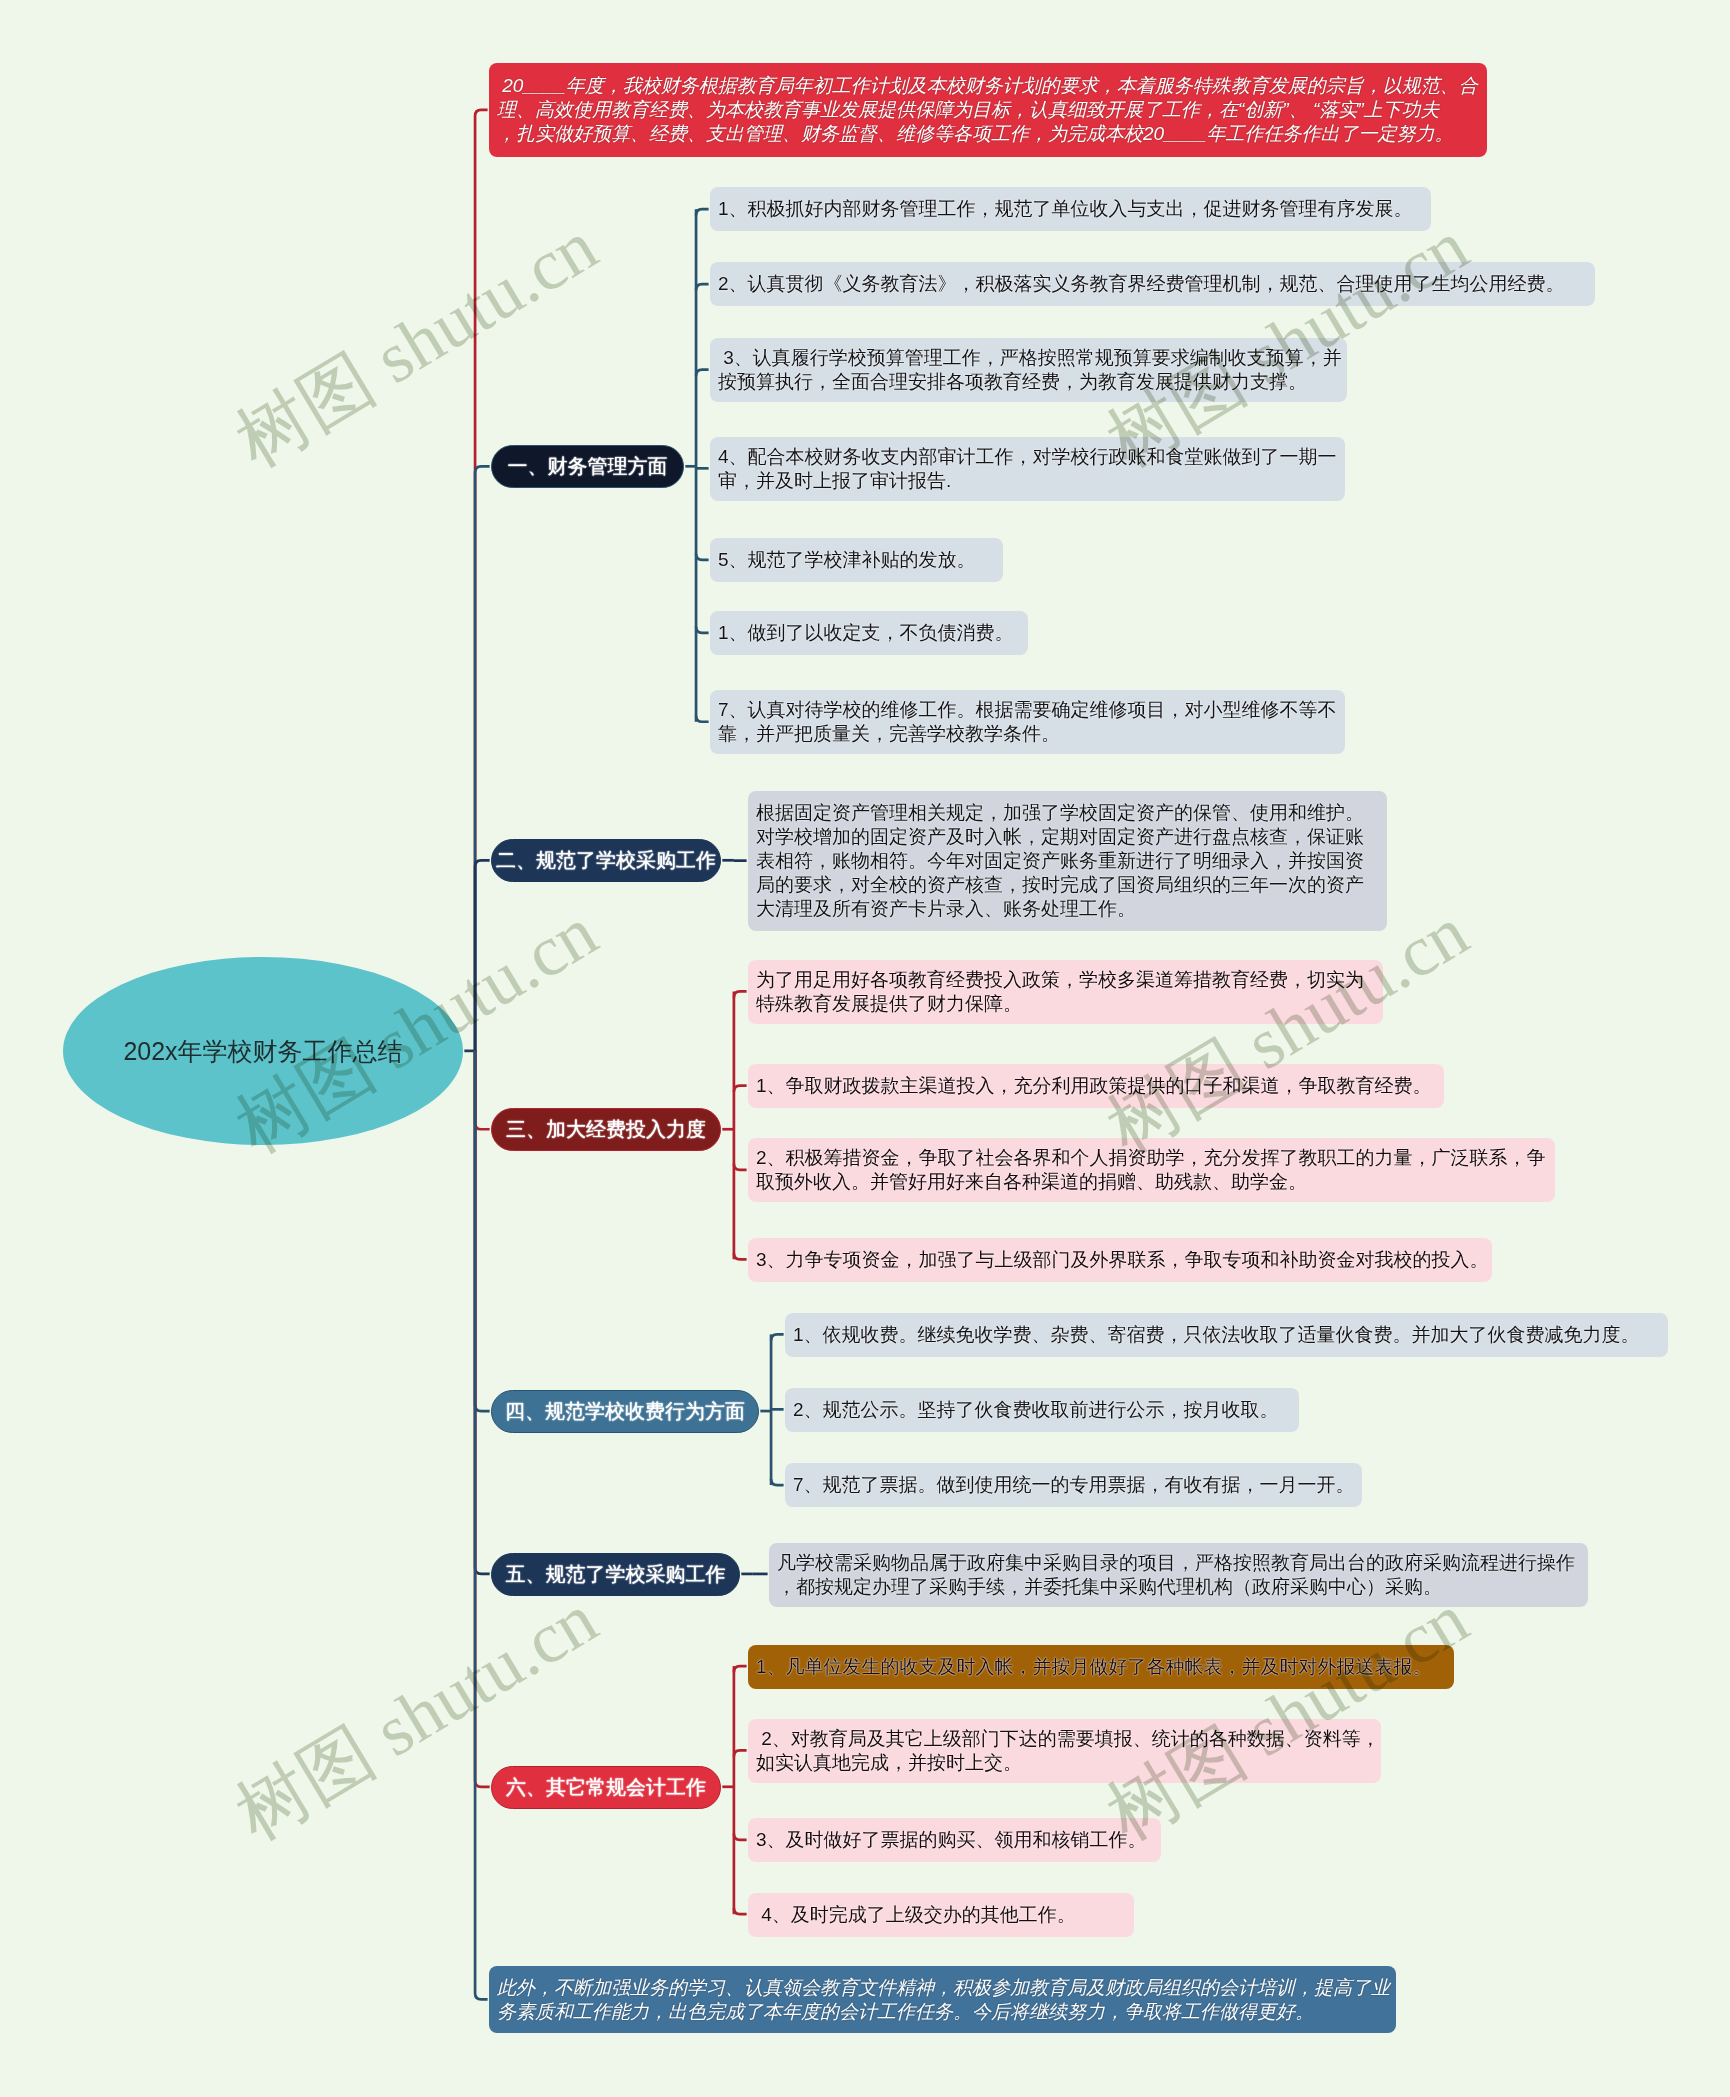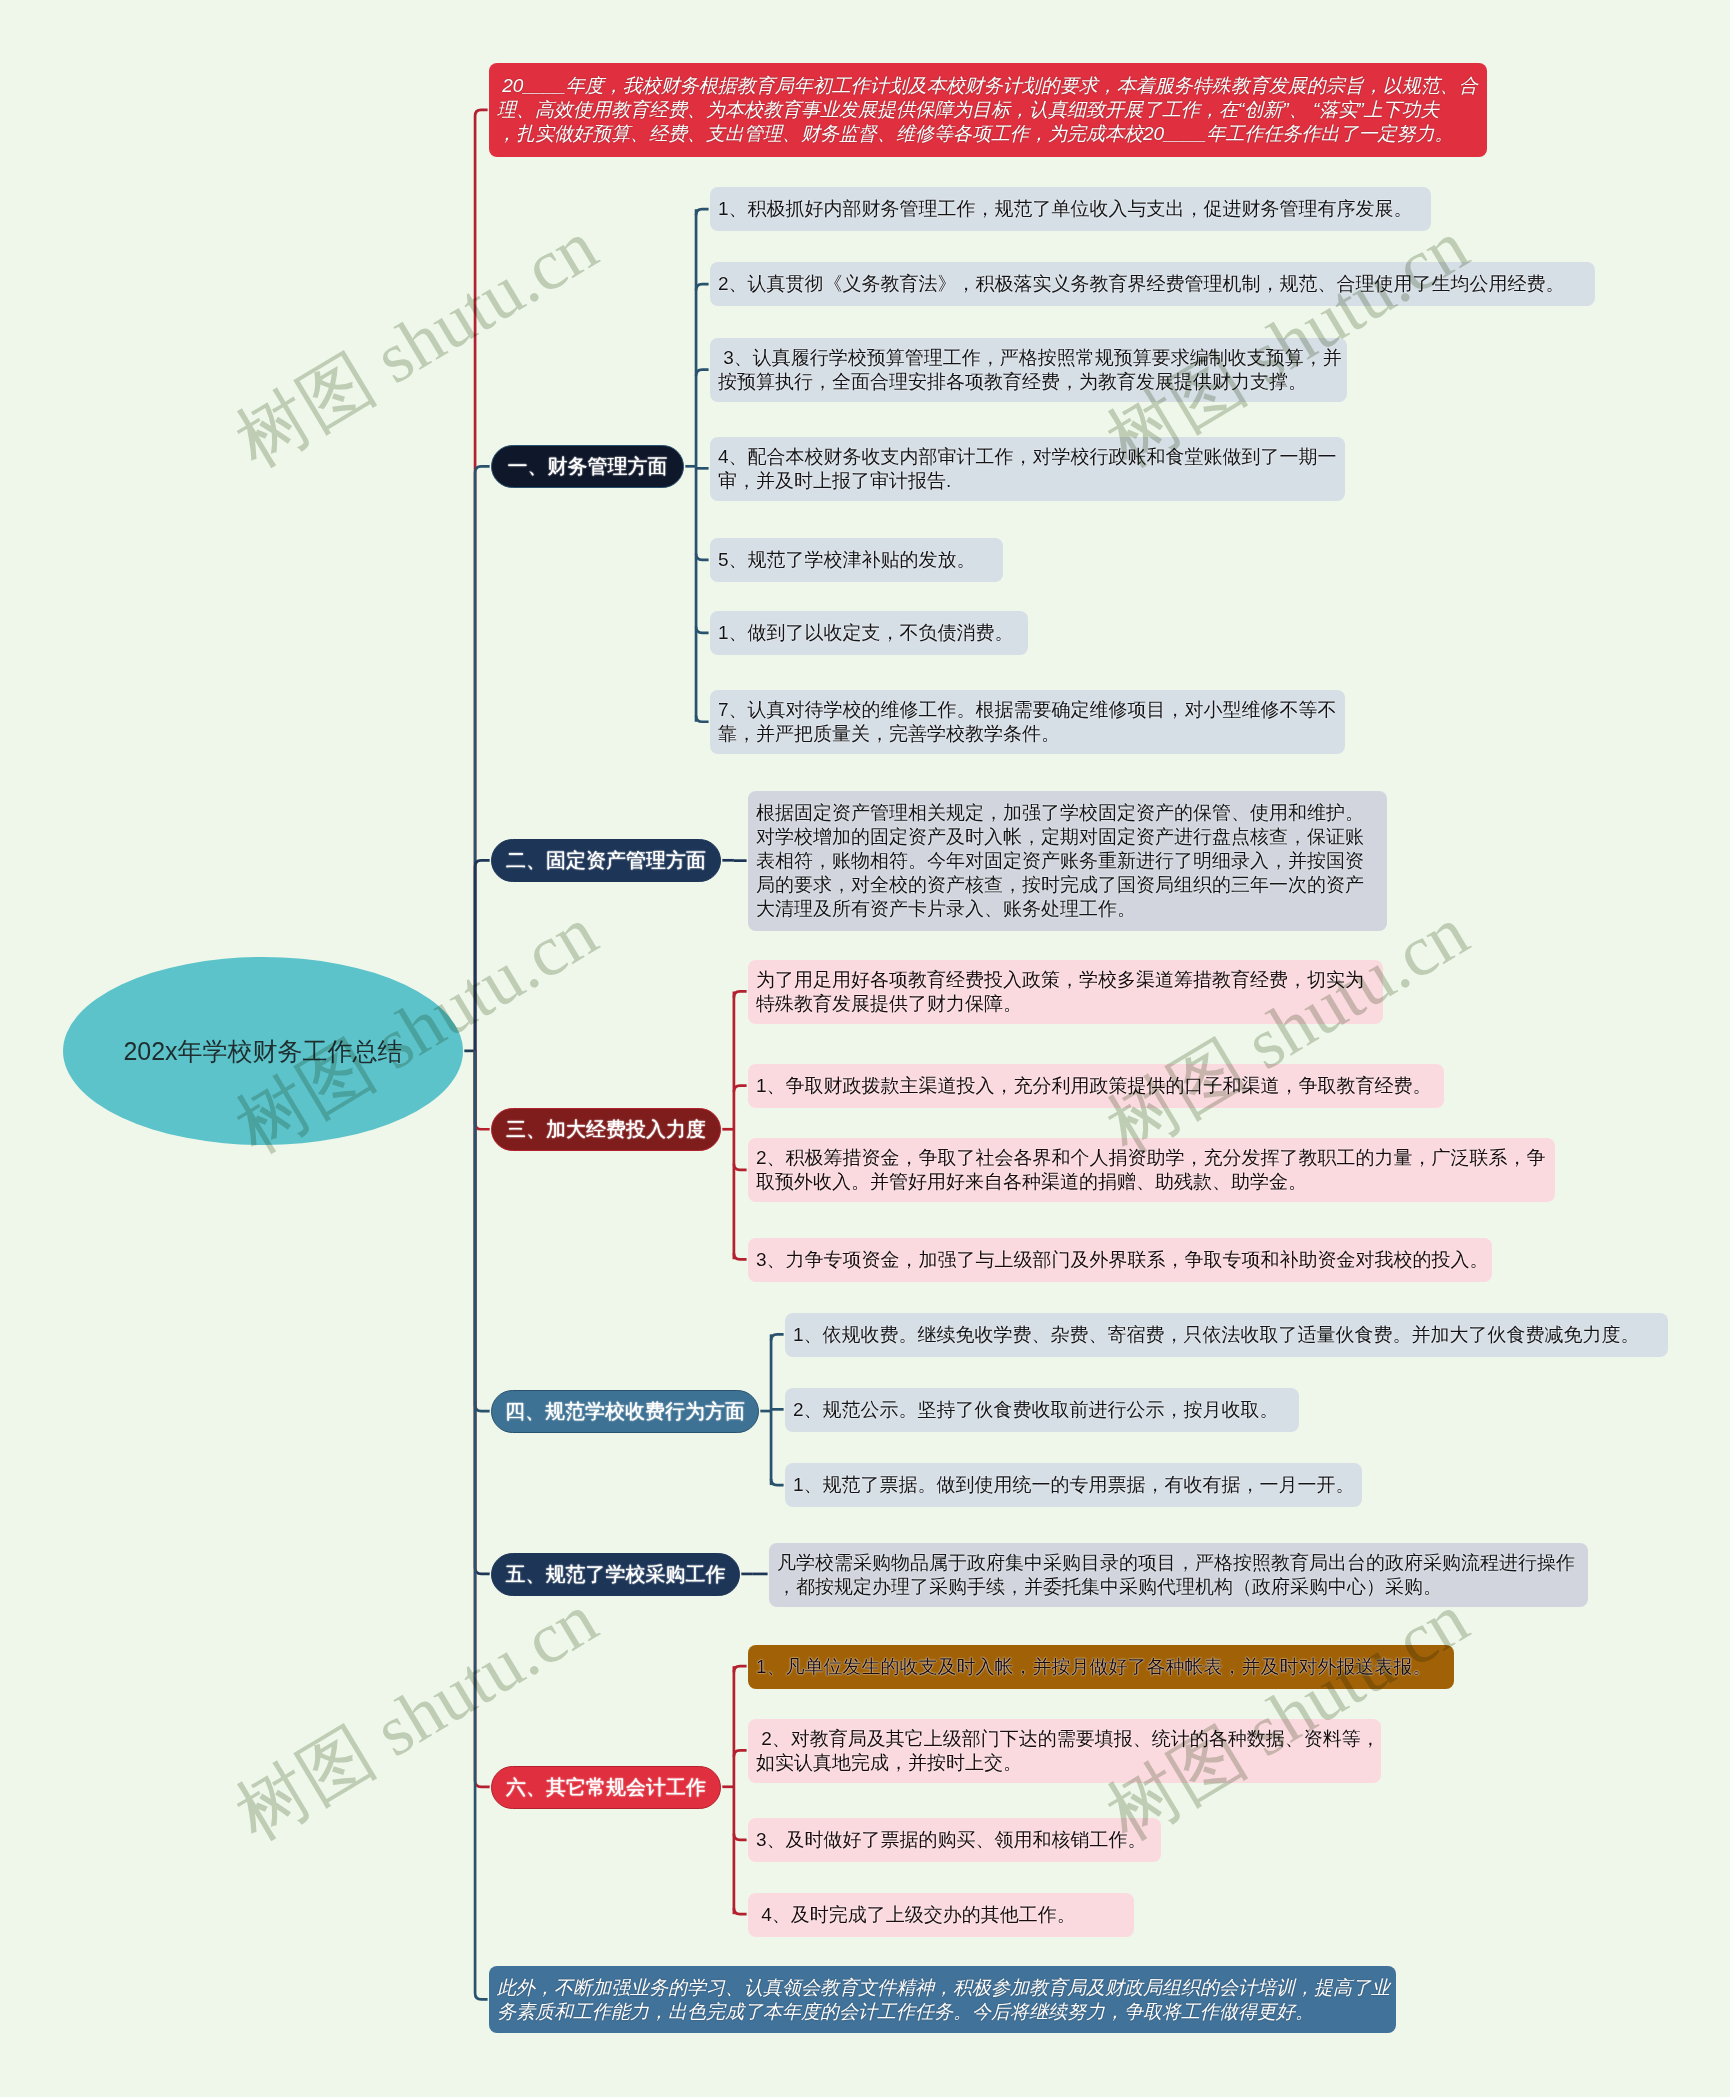--- a/index.html
+++ b/index.html
@@ -103,21 +103,21 @@
       <div class="ln">5、规范了学校津补贴的发放。</div>
     </div>
     <div class="node leaf" style="left: 710px; top: 611px; width: 318px; height: 44px; background: rgb(214, 222, 230); color: rgb(18, 20, 23); font-size: 19px; line-height: 24px; padding: 0px 8px;">
       <div class="ln">1、做到了以收定支，不负债消费。</div>
     </div>
     <div class="node leaf" style="left: 710px; top: 690px; width: 635px; height: 64px; background: rgb(214, 222, 230); color: rgb(18, 20, 23); font-size: 19px; line-height: 24px; padding: 0px 8px;">
       <div class="ln">7、认真对待学校的维修工作。根据需要确定维修项目，对小型维修不等不</div>
       <div class="ln">靠，并严把质量关，完善学校教学条件。</div>
     </div>
     <div class="node cat" style="left: 491px; top: 839px; width: 230px; height: 43px; background: rgb(29, 53, 87); color: rgb(255, 255, 255); font-size: 20px; border: 1px solid rgb(29, 53, 87);">
-      <span>二、固定资产管理方面</span>
+      <span>二、规范了学校采购工作</span>
     </div>
     <div class="node leaf" style="left: 748px; top: 791px; width: 639px; height: 140px; background: rgb(210, 213, 222); color: rgb(18, 20, 23); font-size: 19px; line-height: 24px; padding: 0px 8px;">
       <div class="ln">根据固定资产管理相关规定，加强了学校固定资产的保管、使用和维护。</div>
       <div class="ln">对学校增加的固定资产及时入帐，定期对固定资产进行盘点核查，保证账</div>
       <div class="ln">表相符，账物相符。今年对固定资产账务重新进行了明细录入，并按国资</div>
       <div class="ln">局的要求，对全校的资产核查，按时完成了国资局组织的三年一次的资产</div>
       <div class="ln">大清理及所有资产卡片录入、账务处理工作。</div>
     </div>
     <div class="node cat" style="left: 491px; top: 1108px; width: 230px; height: 43px; background: #7f1d1d; color: rgb(255, 255, 255); font-size: 20px; border: 1px solid rgb(181, 32, 46);">
       <span>三、加大经费投入力度</span>
@@ -139,21 +139,21 @@
     <div class="node cat" style="left: 491px; top: 1390px; width: 268px; height: 43px; background: rgb(62, 114, 148); color: rgb(255, 255, 255); font-size: 20px; border: 1px solid rgb(41, 82, 110);">
       <span>四、规范学校收费行为方面</span>
     </div>
     <div class="node leaf" style="left: 785px; top: 1313px; width: 883px; height: 44px; background: rgb(214, 222, 230); color: rgb(18, 20, 23); font-size: 19px; line-height: 24px; padding: 0px 8px;">
       <div class="ln">1、依规收费。继续免收学费、杂费、寄宿费，只依法收取了适量伙食费。并加大了伙食费减免力度。</div>
     </div>
     <div class="node leaf" style="left: 785px; top: 1388px; width: 514px; height: 44px; background: rgb(214, 222, 230); color: rgb(18, 20, 23); font-size: 19px; line-height: 24px; padding: 0px 8px;">
       <div class="ln">2、规范公示。坚持了伙食费收取前进行公示，按月收取。</div>
     </div>
     <div class="node leaf" style="left: 785px; top: 1463px; width: 577px; height: 44px; background: rgb(214, 222, 230); color: rgb(18, 20, 23); font-size: 19px; line-height: 24px; padding: 0px 8px;">
-      <div class="ln">1、规范了票据。做到使用统一的专用票据，有收有据，一月一开。</div>
+      <div class="ln">7、规范了票据。做到使用统一的专用票据，有收有据，一月一开。</div>
     </div>
     <div class="node cat" style="left: 491px; top: 1553px; width: 249px; height: 43px; background: rgb(29, 53, 87); color: rgb(255, 255, 255); font-size: 20px; border: 1px solid rgb(29, 53, 87);">
       <span>五、规范了学校采购工作</span>
     </div>
     <div class="node leaf" style="left: 769px; top: 1543px; width: 819px; height: 64px; background: rgb(210, 213, 222); color: rgb(18, 20, 23); font-size: 19px; line-height: 24px; padding: 0px 8px;">
       <div class="ln">凡学校需采购物品属于政府集中采购目录的项目，严格按照教育局出台的政府采购流程进行操作</div>
       <div class="ln">，都按规定办理了采购手续，并委托集中采购代理机构（政府采购中心）采购。</div>
     </div>
     <div class="node cat" style="left: 491px; top: 1766px; width: 230px; height: 43px; background: rgb(224, 48, 63); color: rgb(255, 255, 255); font-size: 20px; border: 1px solid rgb(181, 32, 46);">
       <span>六、其它常规会计工作</span>

